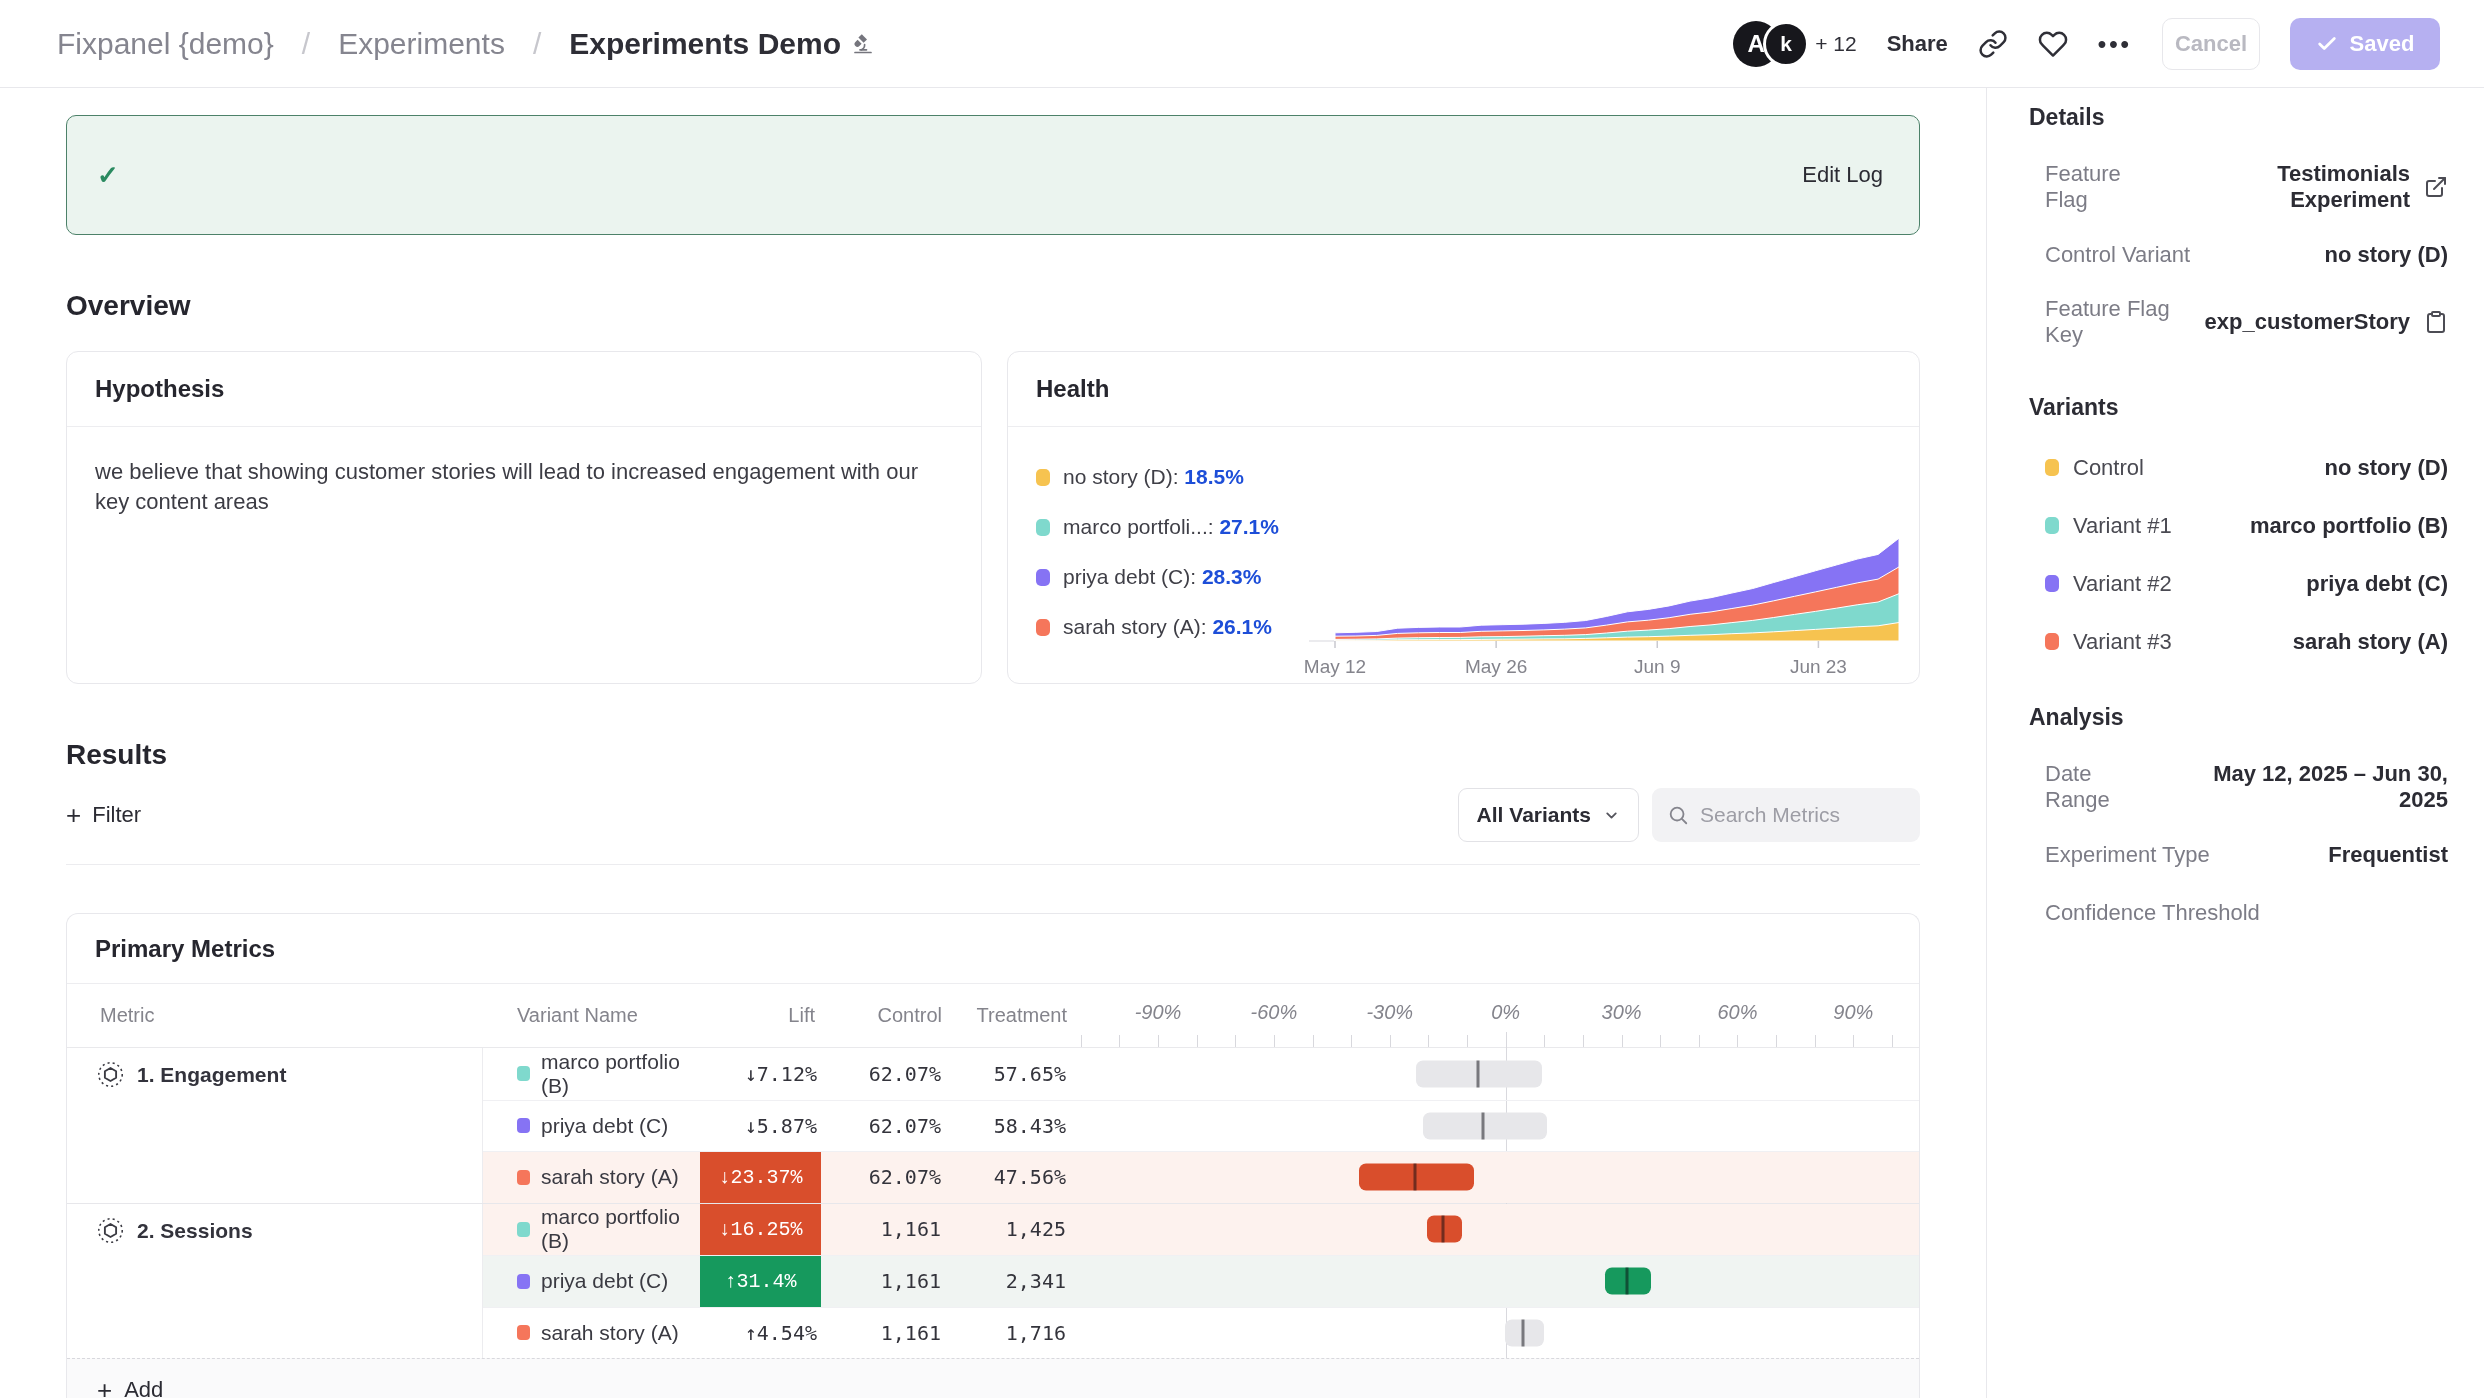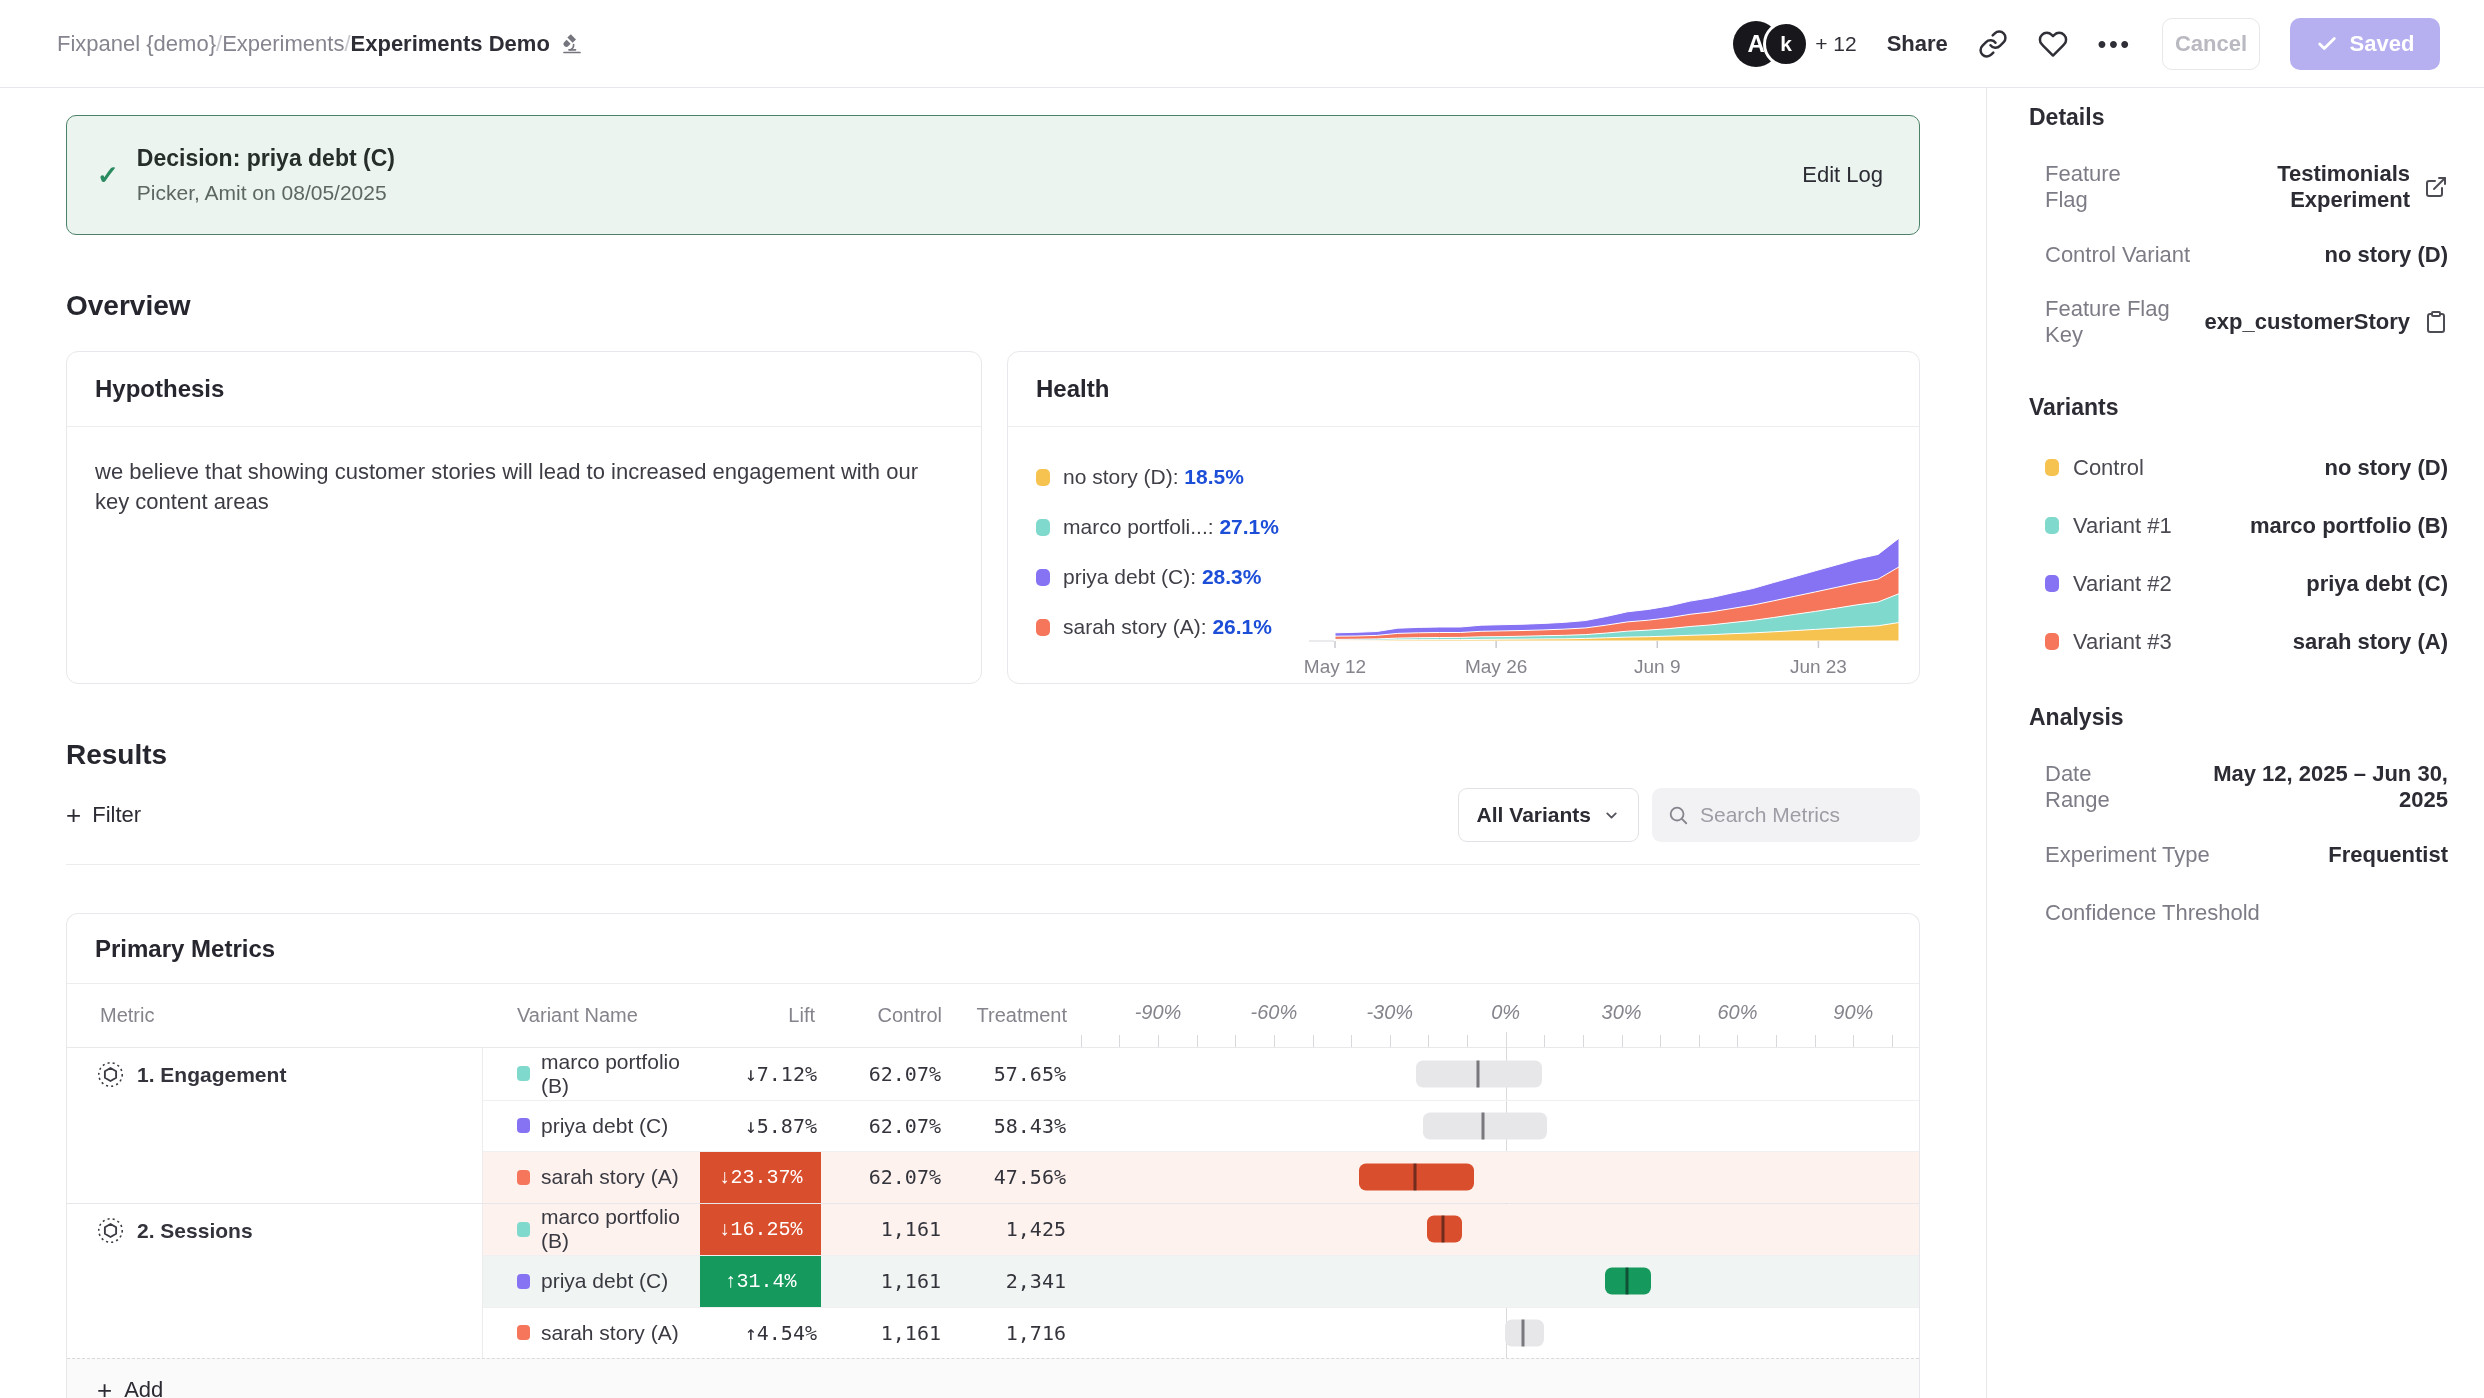--- a/index.html
+++ b/index.html
@@ -3,21 +3,21 @@
 <meta charset="utf-8">
 <style>
   * { margin:0; padding:0; box-sizing:border-box; }
   html,body { width:2484px; height:1398px; overflow:hidden; background:#fff;
     font-family:"Liberation Sans", sans-serif; color:#2e2e36; }
   svg { display:block; }
 
   
   .topbar { height:88px; border-bottom:1px solid #e8e8ec; display:flex; align-items:center;
     padding:0 44px 0 57px; }
-  .crumbs { display:flex; align-items:center; gap:0; font-size:22px; }
+  .crumbs { display:flex; align-items:center; gap:28px; font-size:30px; }
   .crumb { color:#85858f; cursor:pointer; }
   .crumb-sep { color:#c7c7cd; }
   .crumb-current { color:#2e2e36; font-weight:700; display:flex; align-items:center; gap:10px; }
   .top-right { margin-left:auto; display:flex; align-items:center; gap:30px; }
   .avatars { display:flex; align-items:center; }
   .avatar { width:46px; height:46px; border-radius:50%; background:#17171c; color:#fff;
     font-weight:700; font-size:24px; display:flex; align-items:center; justify-content:center; }
   .avatar + .avatar { margin-left:-16px; border:3px solid #fff; font-size:21px; }
   .avatar-count { font-size:21px; color:#2f2f37; margin-left:6px; }
   .top-link { font-size:22px; font-weight:600; color:#2f2f37; cursor:pointer; }
@@ -180,24 +180,20 @@
     </button>
   </div>
 </header>
 
 <div class="layout">
 
 <main class="main">
 
   <section class="banner">
     <span class="banner-check">✓</span>
-    <div>
-      <div class="banner-title">Decision: priya debt (C)</div>
-      <div class="banner-byline">Picker, Amit on 08/05/2025</div>
-    </div>
     <span class="banner-action">Edit Log</span>
   </section>
 
   <h2 class="h-section">Overview</h2>
 
   <div class="cards">
     <section class="card card-hypothesis">
       <div class="card-header">Hypothesis</div>
       <div class="hyp-body">we believe that showing customer stories will lead to increased engagement with our key content areas</div>
     </section>

